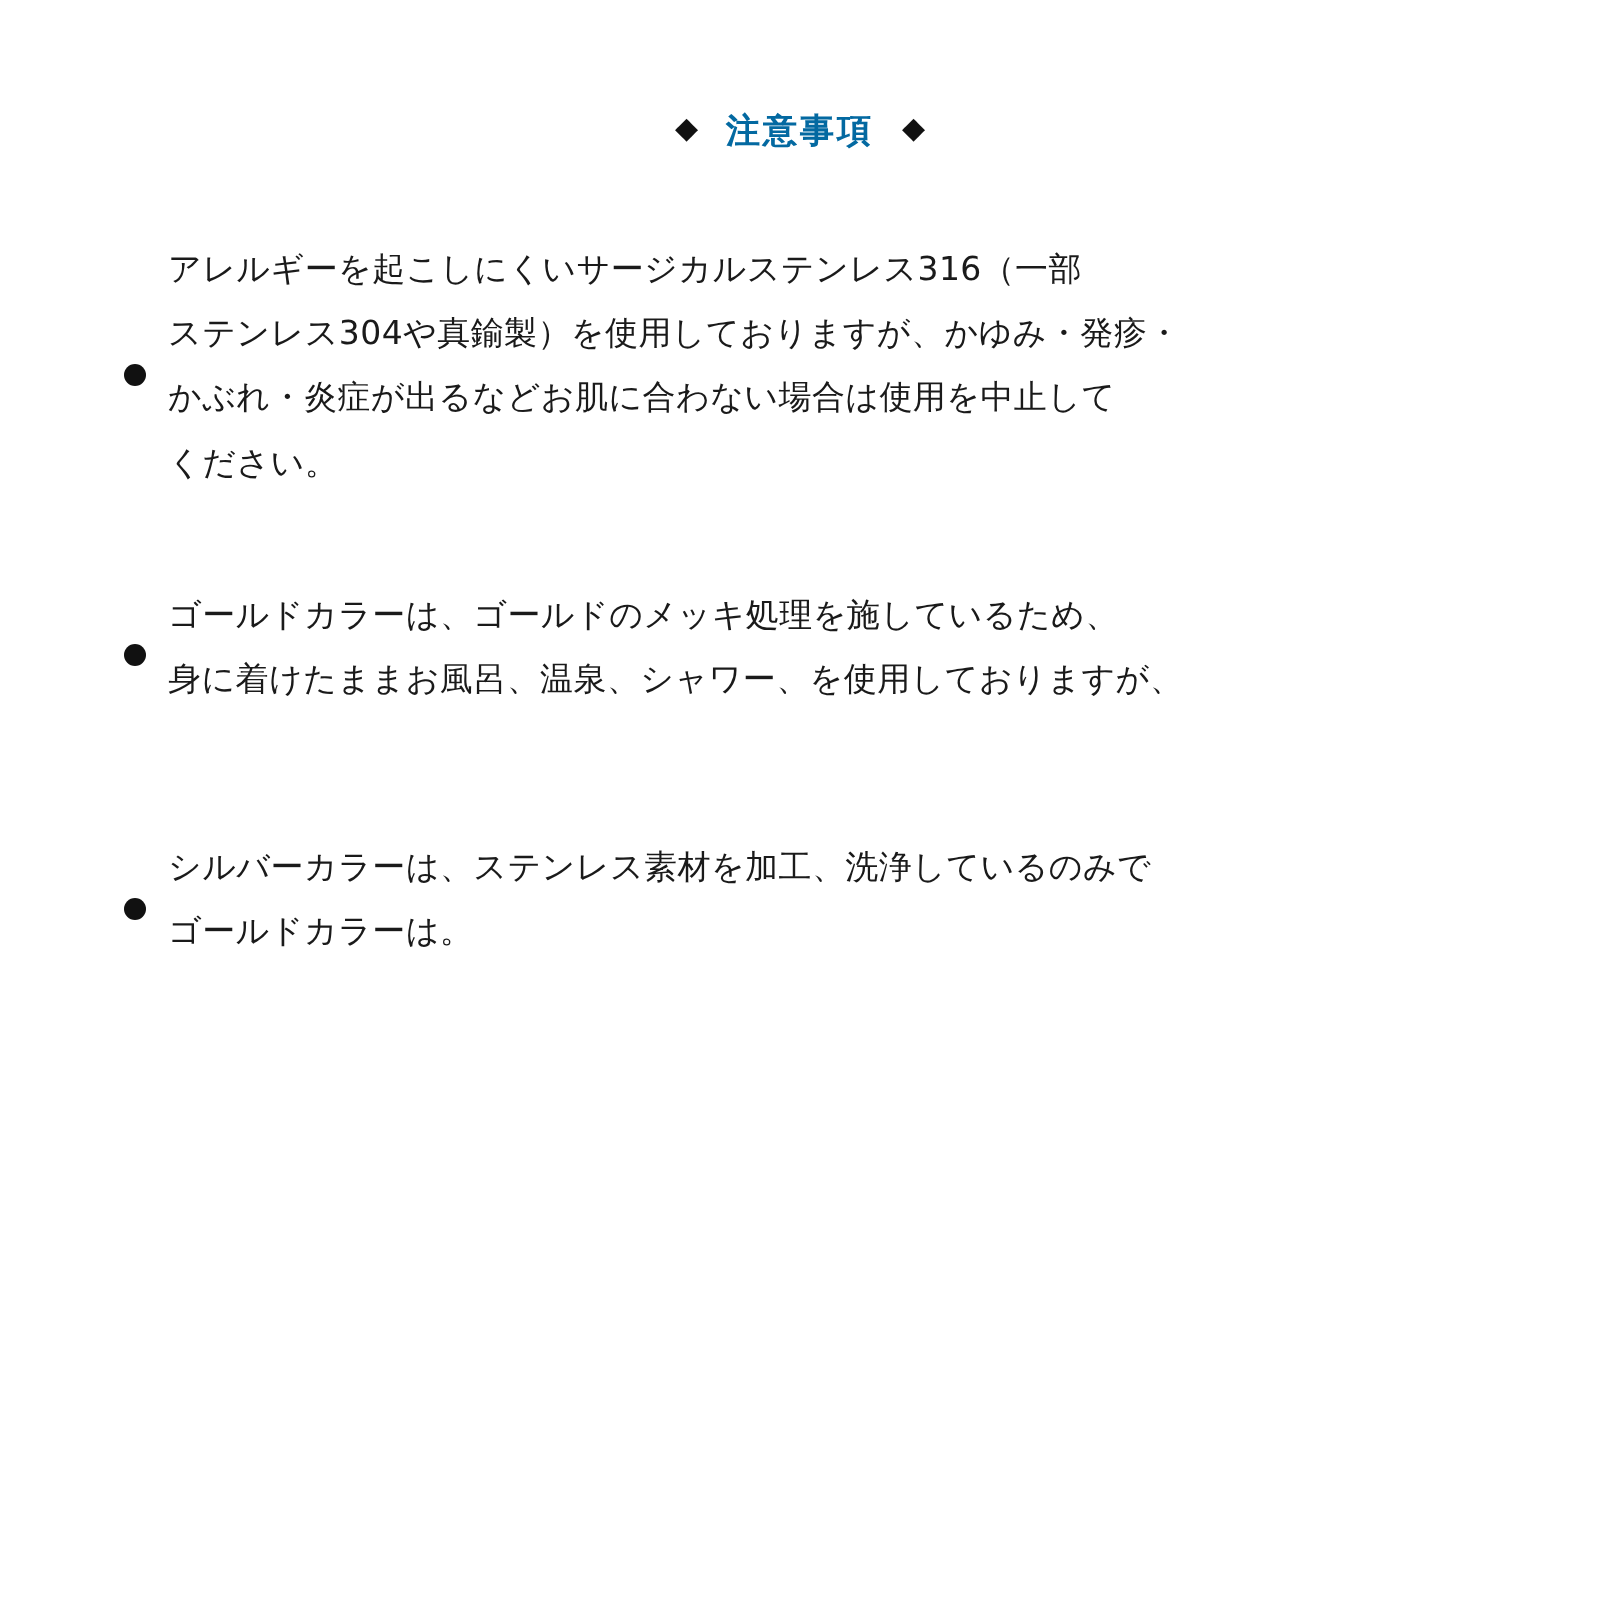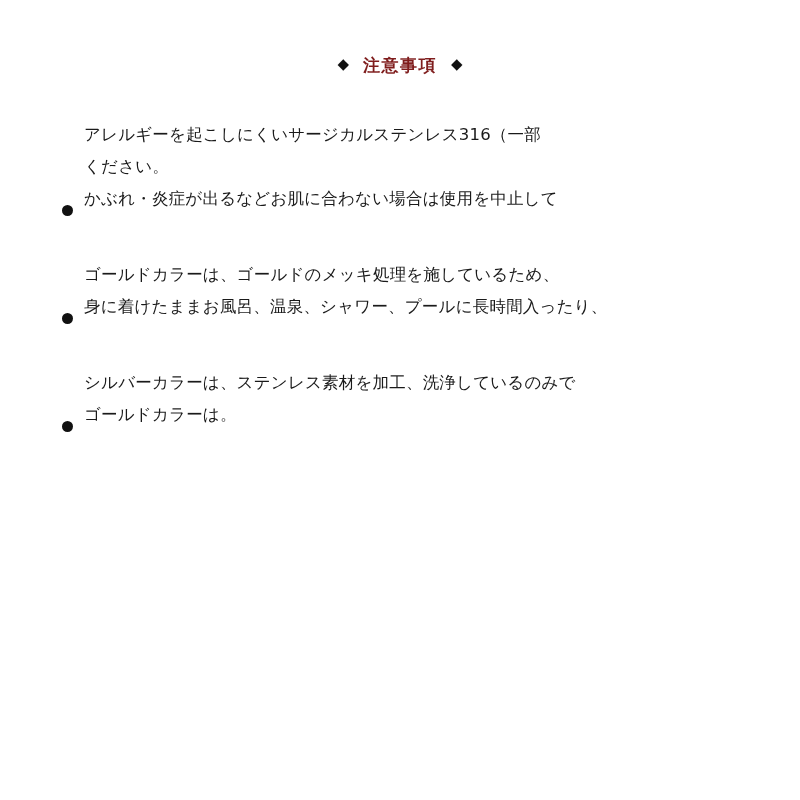--- a/index.html
+++ b/index.html
@@ -32,34 +32,34 @@
   .diamond {
     font-size: 15px;
     line-height: 1;
     color: #111111;
     transform: translateY(-1px);
   }
   .title-text {
     font-size: 17px;
     font-weight: 700;
     letter-spacing: 1.5px;
-    color: #7f1d1d;
+    color: #0369a1;
   }
   .notes {
     margin: 0;
     padding: 0 10px 0 22px;
   }
   .note {
     display: flex;
-    align-items: flex-end;
+    align-items: center;
     gap: 11px;
   }
   .note-1 { margin-bottom: 44px; }
-  .note-2 { margin-bottom: 44px; font-family: Liberation Mono, monospace; }
-  .note-3 { margin-bottom: 16px; font-family: Liberation Mono, monospace; }
+  .note-2 { margin-bottom: 62px; }
+  .note-3 { margin-bottom: 16px; }
   .bullet {
     flex: 0 0 auto;
     width: 11px;
     height: 11px;
     border-radius: 50%;
     background: #111111;
     margin-top: 8px;
   }
   .note-body {
     flex: 1 1 auto;
@@ -82,30 +82,31 @@
     <span class="title-text">注意事項</span>
     <span class="diamond">◆</span>
   </div>
 
   <div class="notes">
 
     <div class="note note-1">
       <span class="bullet"></span>
       <div class="note-body">
         <div class="line">アレルギーを起こしにくいサージカルステンレス316（一部</div>
+        <div class="line">ステンレス304や真鍮製）を使用しておりますが、かゆみ・発疹・</div>
+        <div class="line">かぶれ・炎症が出るなどお肌に合わない場合は使用を中止して</div>
         <div class="line">ください。</div>
-        <div class="line">かぶれ・炎症が出るなどお肌に合わない場合は使用を中止して</div>
       </div>
     </div>
 
     <div class="note note-2">
       <span class="bullet"></span>
       <div class="note-body">
         <div class="line">ゴールドカラーは、ゴールドのメッキ処理を施しているため、</div>
-        <div class="line">身に着けたままお風呂、温泉、シャワー、プールに長時間入ったり、</div>
+        <div class="line">身に着けたままお風呂、温泉、シャワー、を使用しておりますが、</div>
       </div>
     </div>
 
     <div class="note note-3">
       <span class="bullet"></span>
       <div class="note-body">
         <div class="line">シルバーカラーは、ステンレス素材を加工、洗浄しているのみで</div>
         <div class="line">ゴールドカラーは。</div>
       </div>
     </div>

